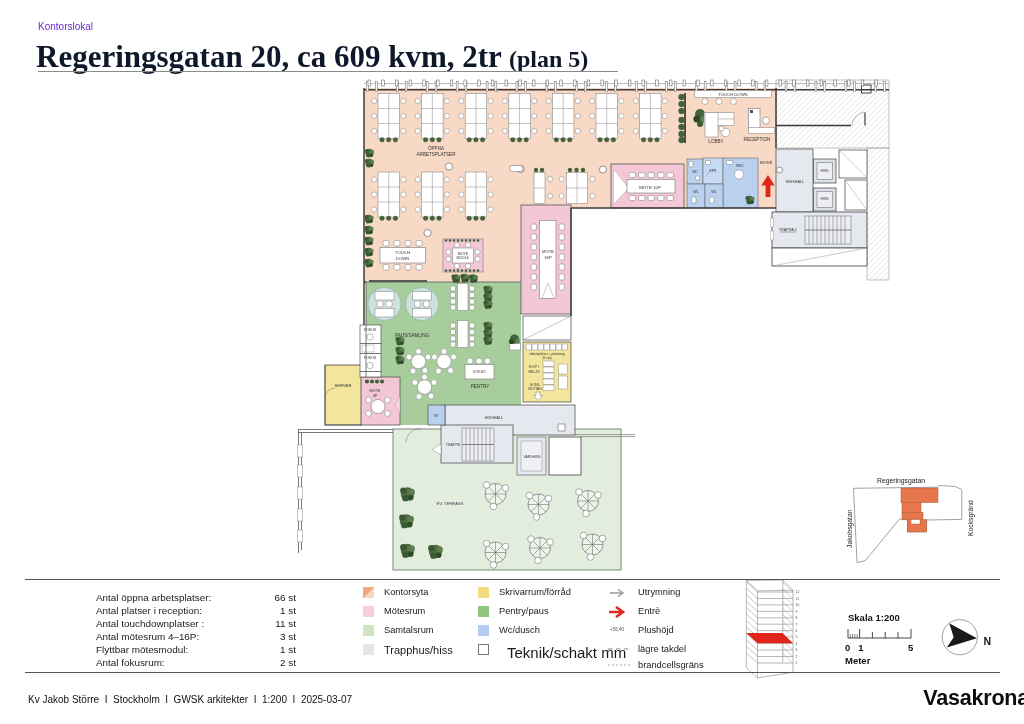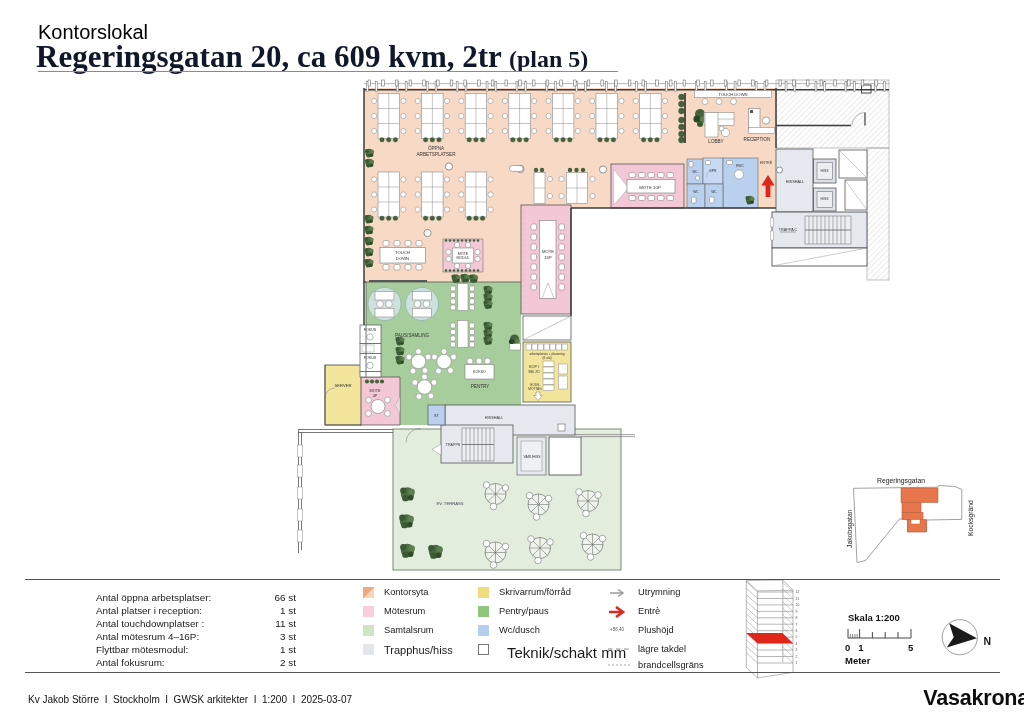--- a/index.html
+++ b/index.html
@@ -3,21 +3,21 @@
 <meta charset="utf-8">
 <style>
   html,body{margin:0;padding:0;width:1024px;height:724px;background:#fff;overflow:hidden;}
   body{font-family:"Liberation Sans",sans-serif;position:relative;}
   .abs{position:absolute;}
   svg text{font-family:"Liberation Sans",sans-serif;}
 </style>
 </head>
 <body>
 
-<div class="abs" style="left:38px;top:21px;font-size:20px;color:#000000;">Kontorslokal</div>
+<div class="abs" style="left:38px;top:21px;font-size:10px;color:#6d28d9;">Kontorslokal</div>
 
 <div class="abs" style="left:36px;top:39px;font-family:'Liberation Serif',serif;font-weight:700;font-size:31px;color:#0f172a;">Regeringsgatan 20, ca 609 kvm, 2tr <span style="font-size:24px;">(plan 5)</span></div>
 
 <div class="abs" style="left:38px;top:71px;width:580px;height:1px;background:#8a8a8a;"></div>
 
 <svg class="abs" style="left:0;top:0;" width="1024" height="724" viewBox="0 0 1024 724">
 <defs>
   <pattern id="hatch" width="4" height="4" patternTransform="rotate(45)" patternUnits="userSpaceOnUse">
     <line x1="0" y1="0" x2="0" y2="4" stroke="#bfb9b3" stroke-width="0.6"></line>
   </pattern>

